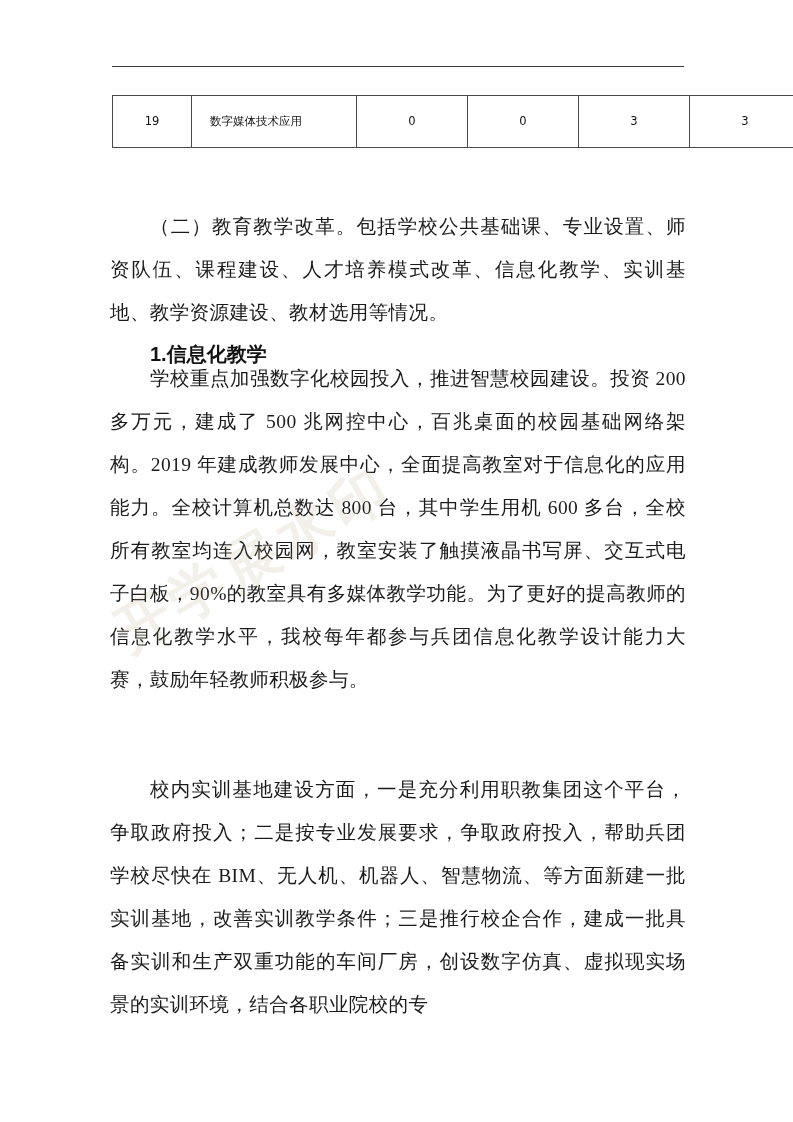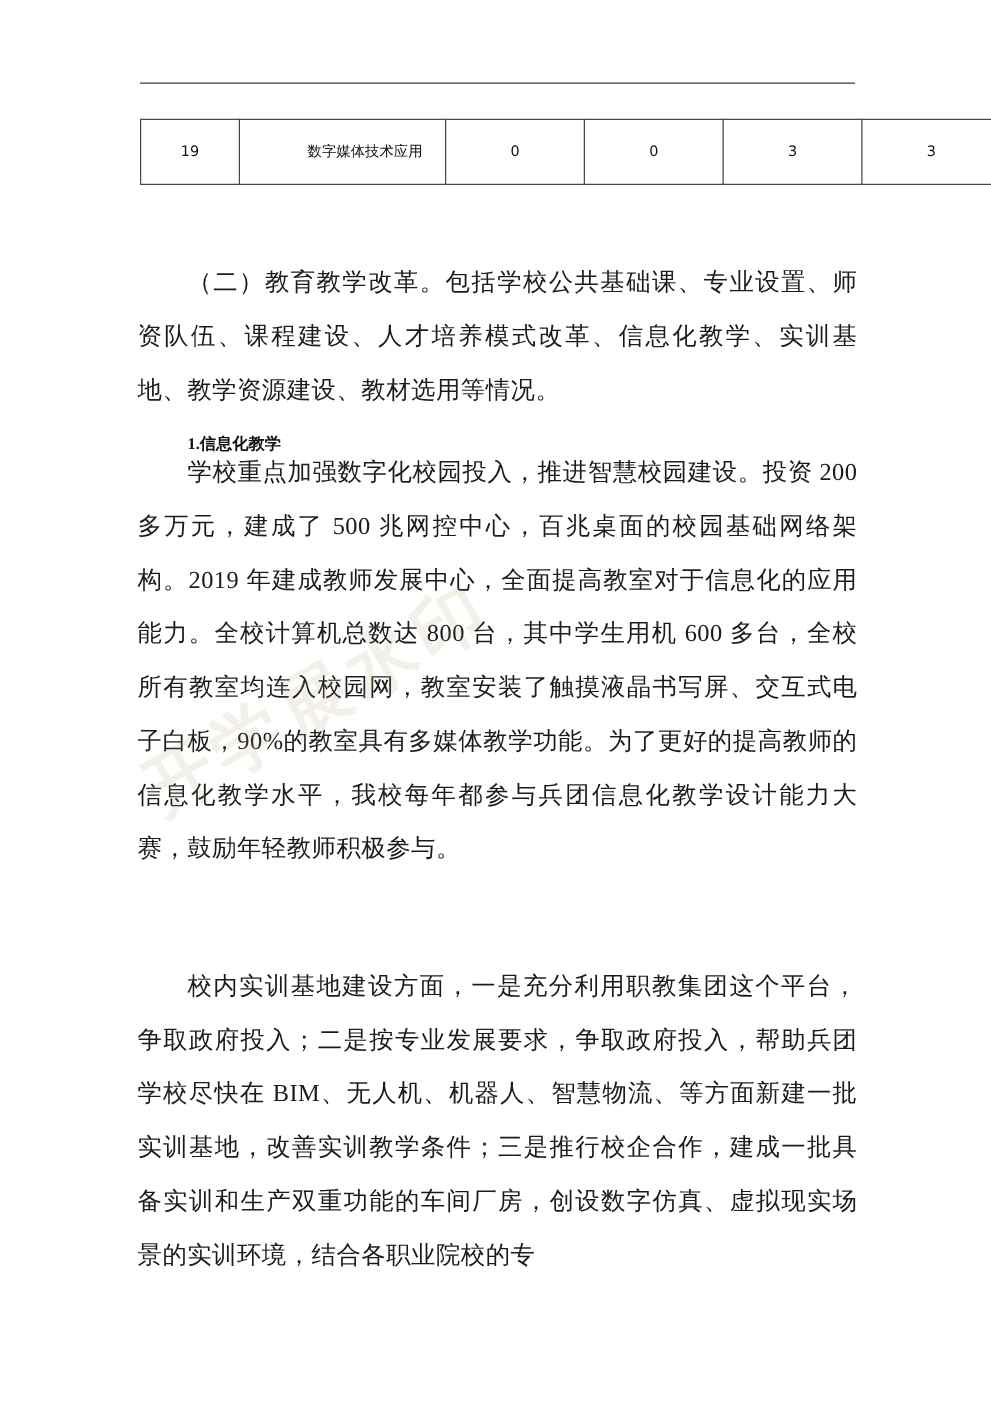--- a/index.html
+++ b/index.html
@@ -49,44 +49,44 @@
   table.doc-table td {
     border: 1px solid #4a4a4a;
     font-family: "DejaVu Sans", "Liberation Sans", sans-serif;
     font-size: 11.5px;
     color: #111;
     padding: 4px 18px;
     vertical-align: middle;
     line-height: 1.45;
   }
   td.c-idx { width: 42px; text-align: center; }
-  td.c-name { width: 128px; text-align: right; }
+  td.c-name { width: 128px; text-align: left; }
   td.c-n { width: 74px; text-align: center; }
   td.c-yes { width: 76px; text-align: center; }
   .row-h { height: 52px; }
 
   
   .para {
     font-size: 19.5px;
     line-height: 43px;
     letter-spacing: 0.4px;
     text-align: justify;
     text-justify: inter-ideograph;
     margin: 0;
     color: #1b1b1b;
   }
   .para.indent2 { text-indent: 40px; }
   .heading {
-    font-size: 13px;
+    font-size: 20px;
     line-height: 43px;
     font-weight: bold;
     text-indent: 40px;
     margin: 0;
     color: #121212;
-    font-family: Liberation Serif, serif;
+    font-family: Liberation Sans, sans-serif;
   }
   .blk { position: absolute; left: 0; width: 576px; }
   #p-intro { top: 205px; }
   #h-1 { top: 333px; }
   #p-1 { top: 357px; }
   #h-2 { top: 726px; }
   #p-2 { top: 768px; }
 
   .page-num {
     position: absolute;

